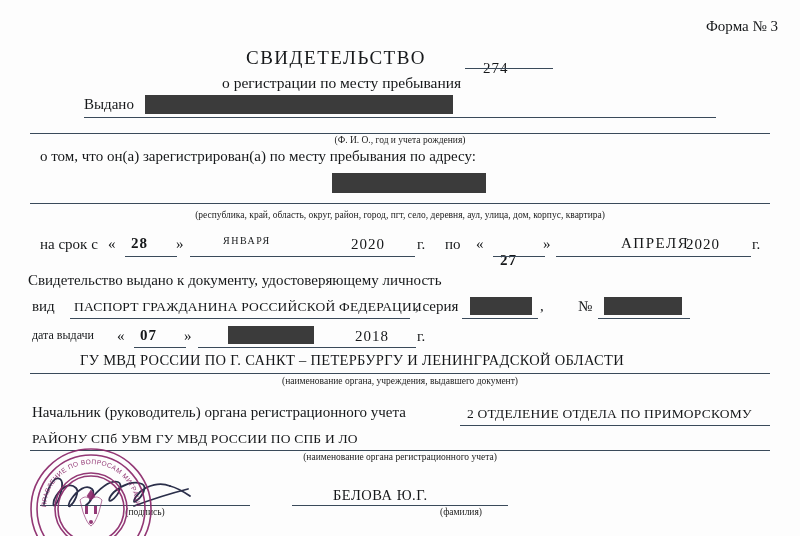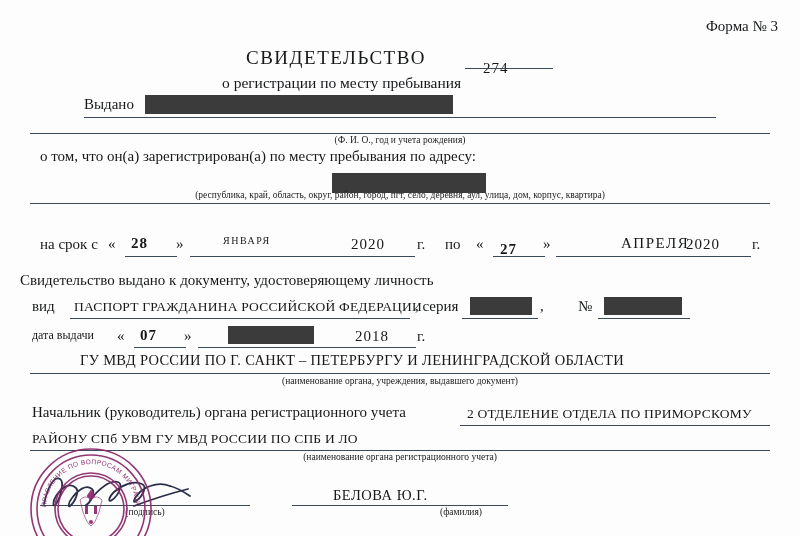--- a/index.html
+++ b/index.html
@@ -127,44 +127,44 @@
     width: 154px;
     height: 20px;
   }
   #line-address {
     left: 30px;
     top: 203px;
     width: 740px;
   }
   #cap-address {
     left: 30px;
-    top: 190px;
+    top: 210px;
     width: 740px;
   }
   #term-label { left: 40px; top: 236px; font-size: 15px; }
   #q1 { left: 108px; top: 236px; font-size: 15px; }
   #day-from { left: 131px; top: 235px; font-size: 15px; font-weight: bold; letter-spacing: 1px; }
   #q2 { left: 176px; top: 236px; font-size: 15px; }
   #month-from { left: 223px; top: 235px; font-size: 10px; letter-spacing: 1.5px; }
   #year-from { left: 351px; top: 236px; font-size: 15px; letter-spacing: 1px; }
   #g1 { left: 417px; top: 236px; font-size: 15px; }
   #po { left: 445px; top: 236px; font-size: 15px; }
   #q3 { left: 476px; top: 236px; font-size: 15px; }
-  #day-to { left: 500px; top: 241px; font-size: 15px; font-weight: bold; letter-spacing: 1px; }
+  #day-to { left: 500px; top: 252px; font-size: 15px; font-weight: bold; letter-spacing: 1px; }
   #q4 { left: 543px; top: 236px; font-size: 15px; }
   #month-to { left: 621px; top: 235px; font-size: 15px; letter-spacing: 1.5px; }
   #year-to { left: 686px; top: 236px; font-size: 15px; letter-spacing: 1px; }
   #g2 { left: 752px; top: 236px; font-size: 15px; }
 
   #line-term-1 { left: 125px; top: 256px; width: 52px; }
   #line-term-2 { left: 190px; top: 256px; width: 225px; }
   #line-term-3 { left: 493px; top: 256px; width: 52px; }
   #line-term-4 { left: 556px; top: 256px; width: 195px; }
 
-  #doc-intro { left: 20px; top: 272px; font-size: 15px; }
+  #doc-intro { left: 28px; top: 272px; font-size: 15px; }
   #vid-label { left: 32px; top: 298px; font-size: 15px; }
   #vid-value { left: 74px; top: 299px; font-size: 13.5px; letter-spacing: 0.2px; }
   #seria-label { left: 415px; top: 298px; font-size: 15px; }
   #redact-seria { left: 470px; top: 297px; width: 62px; height: 18px; }
   #comma1 { left: 540px; top: 298px; font-size: 15px; }
   #nomer-label { left: 578px; top: 298px; font-size: 15px; }
   #redact-nomer { left: 604px; top: 297px; width: 78px; height: 18px; }
   #line-vid { left: 70px; top: 318px; width: 340px; }
   #line-seria { left: 462px; top: 318px; width: 76px; }
   #line-nomer { left: 598px; top: 318px; width: 92px; }

